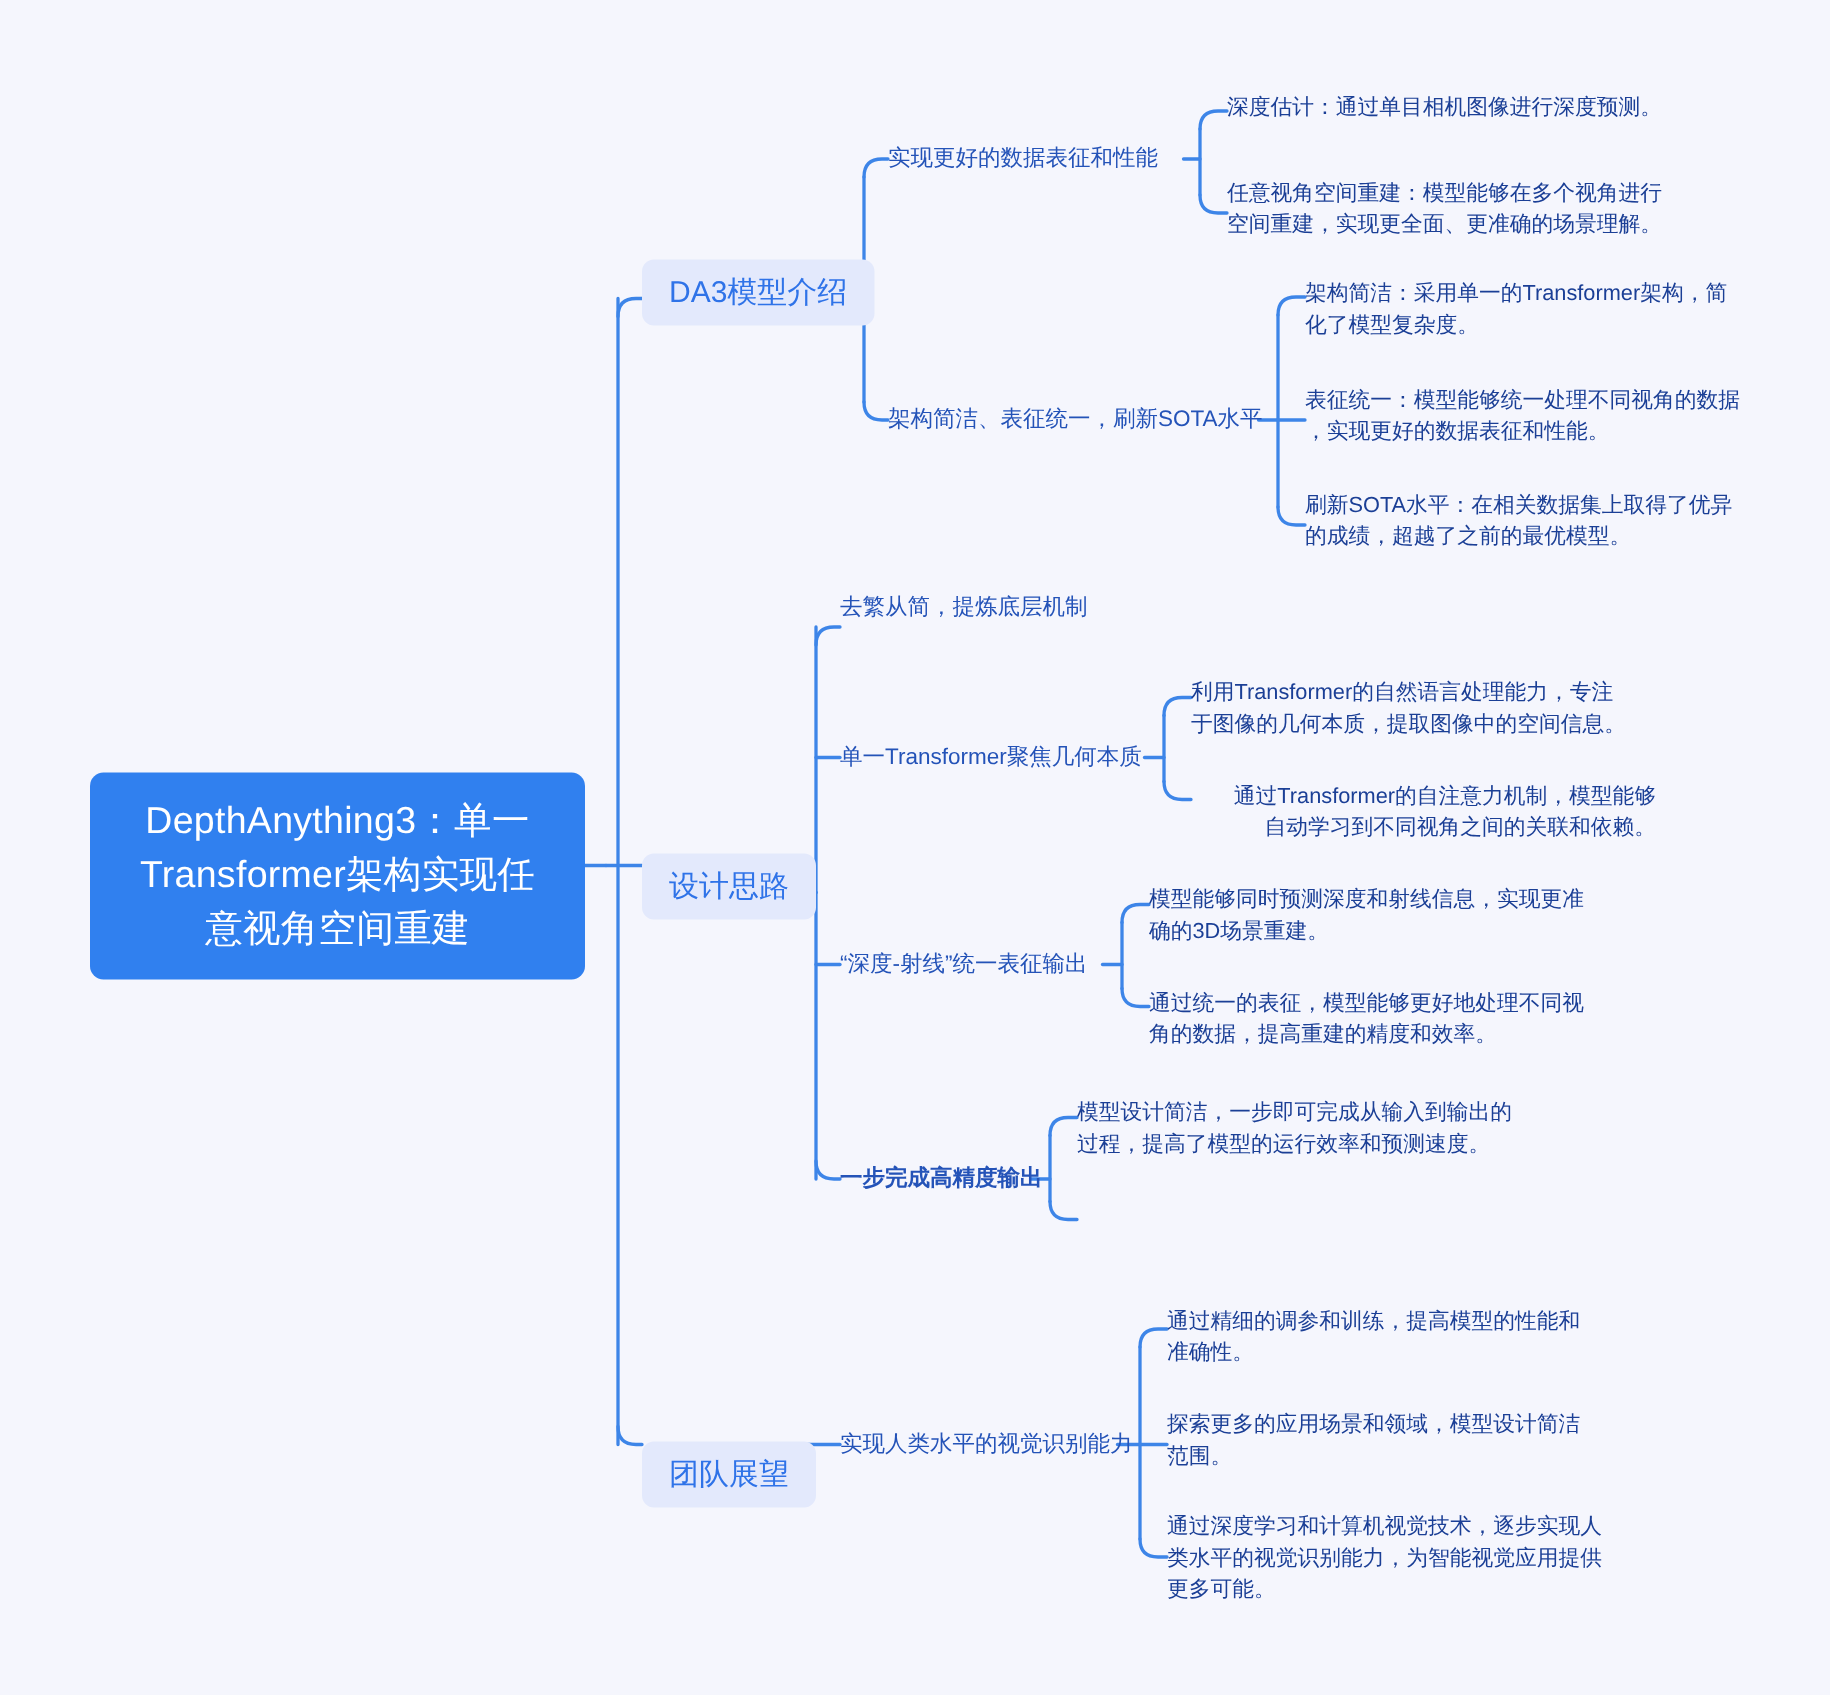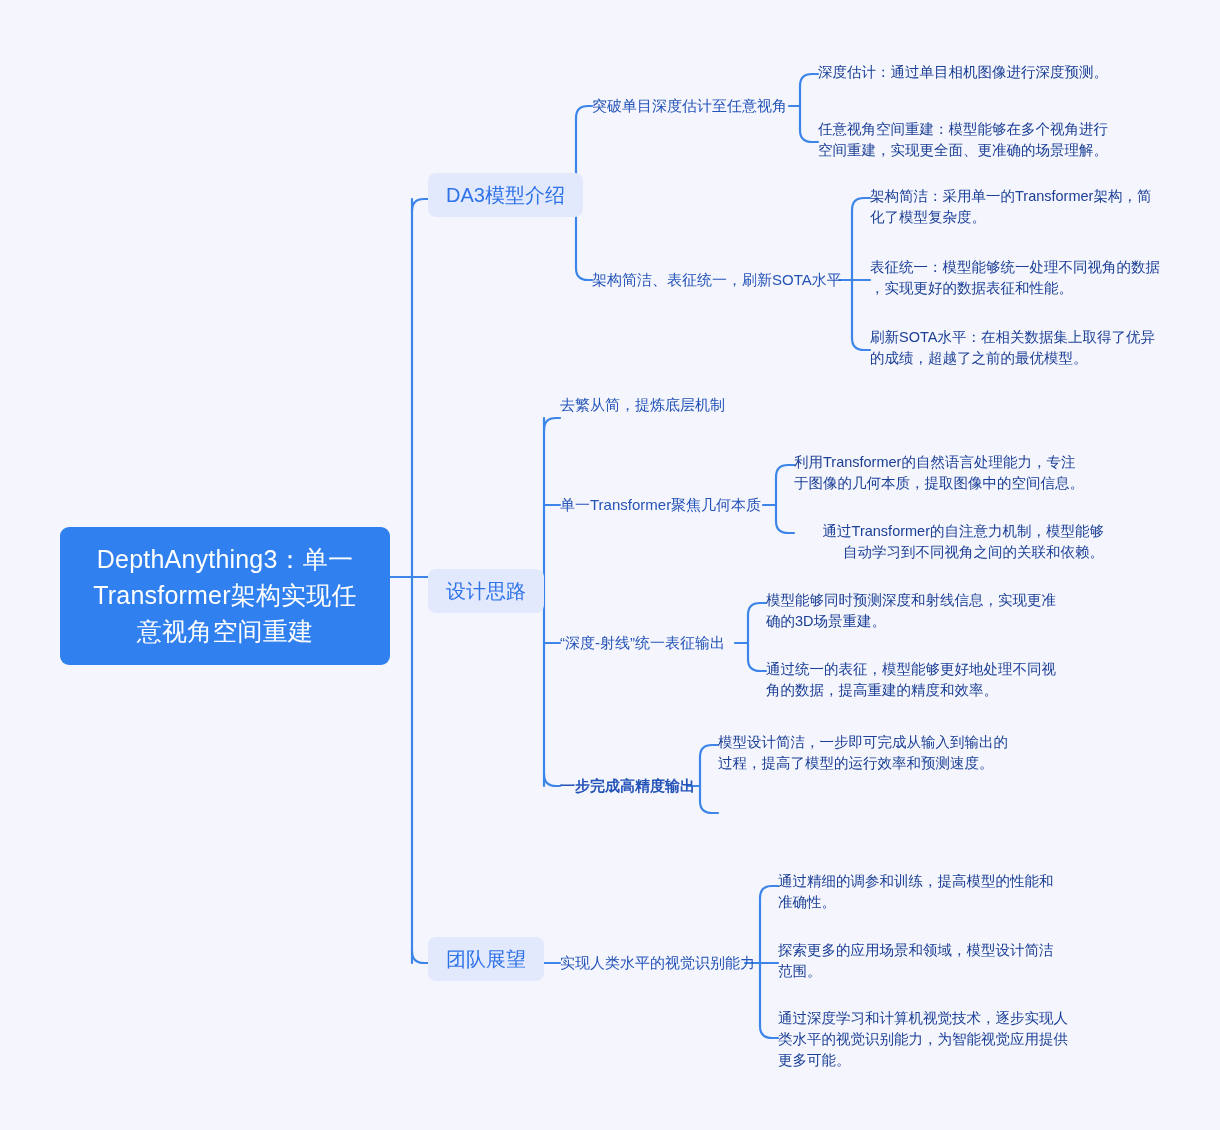--- a/index.html
+++ b/index.html
@@ -129,27 +129,27 @@
       <path d="M527,963 H560"></path>
 
       <path d="M745,963 H760"></path>
       <path d="M760,898 Q760,886 772,886 H778"></path>
       <path d="M760,898 V1026"></path>
       <path d="M760,963 H778"></path>
       <path d="M760,1026 Q760,1038 772,1038 H778"></path>
     </g>
   </svg>
 
-  <div class="node root-node" style="left: 60px; top: 515px; width: 330px; white-space: pre-line; margin-top: 12px;">DepthAnything3：单一
+  <div class="node root-node" style="left: 60px; top: 515px; width: 330px; white-space: pre-line;">DepthAnything3：单一
 Transformer架构实现任
 意视角空间重建</div>
 
   <div class="node l2-node" style="left:428px; top:173px;">DA3模型介绍</div>
 
-  <div class="node l3-node" style="left:592px; top:95px;">突破单目深度估计至任意视角</div>
+  <div class="node l3-node" style="left:592px; top:95px;">实现更好的数据表征和性能</div>
   <div class="node leaf-node" style="left: 818px; top: 62px; width: 345px; white-space: pre-line;">深度估计：通过单目相机图像进行深度预测。</div>
   <div class="node leaf-node" style="left: 818px; top: 119px; width: 345px; white-space: pre-line;">任意视角空间重建：模型能够在多个视角进行
 空间重建，实现更全面、更准确的场景理解。</div>
 
   <div class="node l3-node" style="left:592px; top:269px;">架构简洁、表征统一，刷新SOTA水平</div>
   <div class="node leaf-node" style="left: 870px; top: 186px; width: 300px; white-space: pre-line;">架构简洁：采用单一的Transformer架构，简
 化了模型复杂度。</div>
   <div class="node leaf-node" style="left: 870px; top: 327px; width: 300px; white-space: pre-line;">刷新SOTA水平：在相关数据集上取得了优异
 的成绩，超越了之前的最优模型。</div>
   <div class="node leaf-node" style="left: 870px; top: 257px; width: 300px; white-space: pre-line;">表征统一：模型能够统一处理不同视角的数据
@@ -168,21 +168,21 @@
   <div class="node l3-node" style="left:560px; top:632px;">“深度-射线”统一表征输出</div>
   <div class="node leaf-node" style="left: 766px; top: 590px; width: 310px; white-space: pre-line;">模型能够同时预测深度和射线信息，实现更准
 确的3D场景重建。</div>
   <div class="node leaf-node" style="left: 766px; top: 659px; width: 310px; white-space: pre-line;">通过统一的表征，模型能够更好地处理不同视
 角的数据，提高重建的精度和效率。</div>
 
   <div class="node l3-node" style="left:560px; top:775px;font-weight:bold;">一步完成高精度输出</div>
   <div class="node leaf-node" style="left: 718px; top: 732px; width: 310px; white-space: pre-line;">模型设计简洁，一步即可完成从输入到输出的
 过程，提高了模型的运行效率和预测速度。</div>
 
-  <div class="node l2-node" style="left:428px; top:937px;">团队展望</div>
+  <div class="node l2-node" style="left:428px; top:961px;">团队展望</div>
 
   <div class="node l3-node" style="left:560px; top:952px;">实现人类水平的视觉识别能力</div>
   <div class="node leaf-node" style="left: 778px; top: 871px; width: 300px; white-space: pre-line;">通过精细的调参和训练，提高模型的性能和
 准确性。</div>
   <div class="node leaf-node" style="left: 778px; top: 940px; width: 300px; white-space: pre-line;">探索更多的应用场景和领域，模型设计简洁
 范围。</div>
   <div class="node leaf-node" style="left: 778px; top: 1008px; width: 300px; white-space: pre-line;">通过深度学习和计算机视觉技术，逐步实现人
 类水平的视觉识别能力，为智能视觉应用提供
 更多可能。</div>
 

